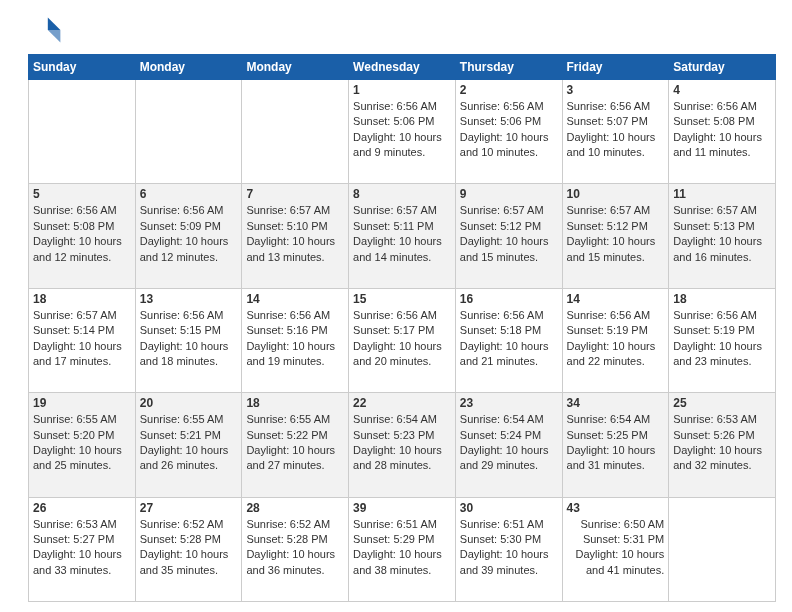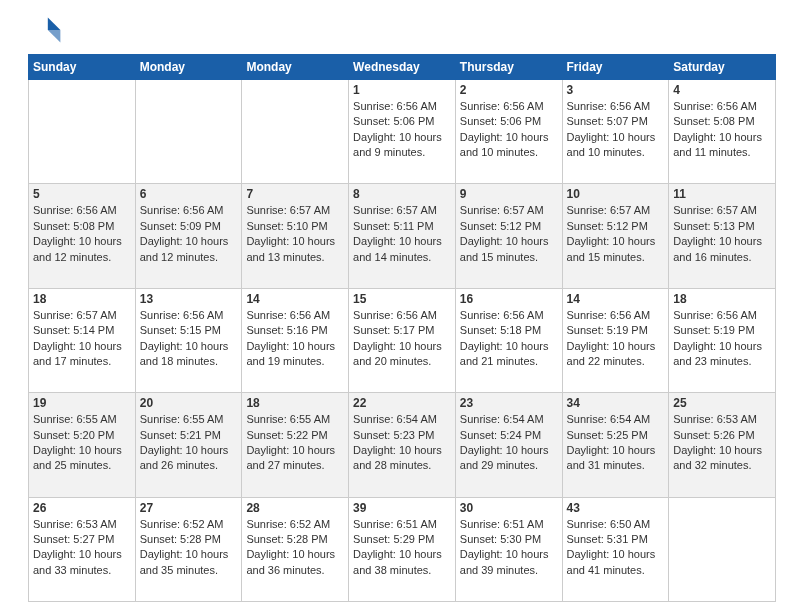--- a/index.html
+++ b/index.html
@@ -359,21 +359,21 @@
           </td>
           <td>
             <span class="day-num">30</span>
             <div class="day-info" style="white-space: pre-line;">Sunrise: 6:51 AM
 Sunset: 5:30 PM
 Daylight: 10 hours
 and 39 minutes.</div>
           </td>
           <td>
             <span class="day-num">43</span>
-            <div class="day-info" style="white-space: pre-line;">Sunrise: 6:50 AM
+            <div class="day-info" style="white-space: pre-line; text-align: right;">Sunrise: 6:50 AM
 Sunset: 5:31 PM
 Daylight: 10 hours
 and 41 minutes.</div>
           </td>
           <td class="empty-cell"></td>
         </tr>
       </tbody>
   </table>
 </div>
 

